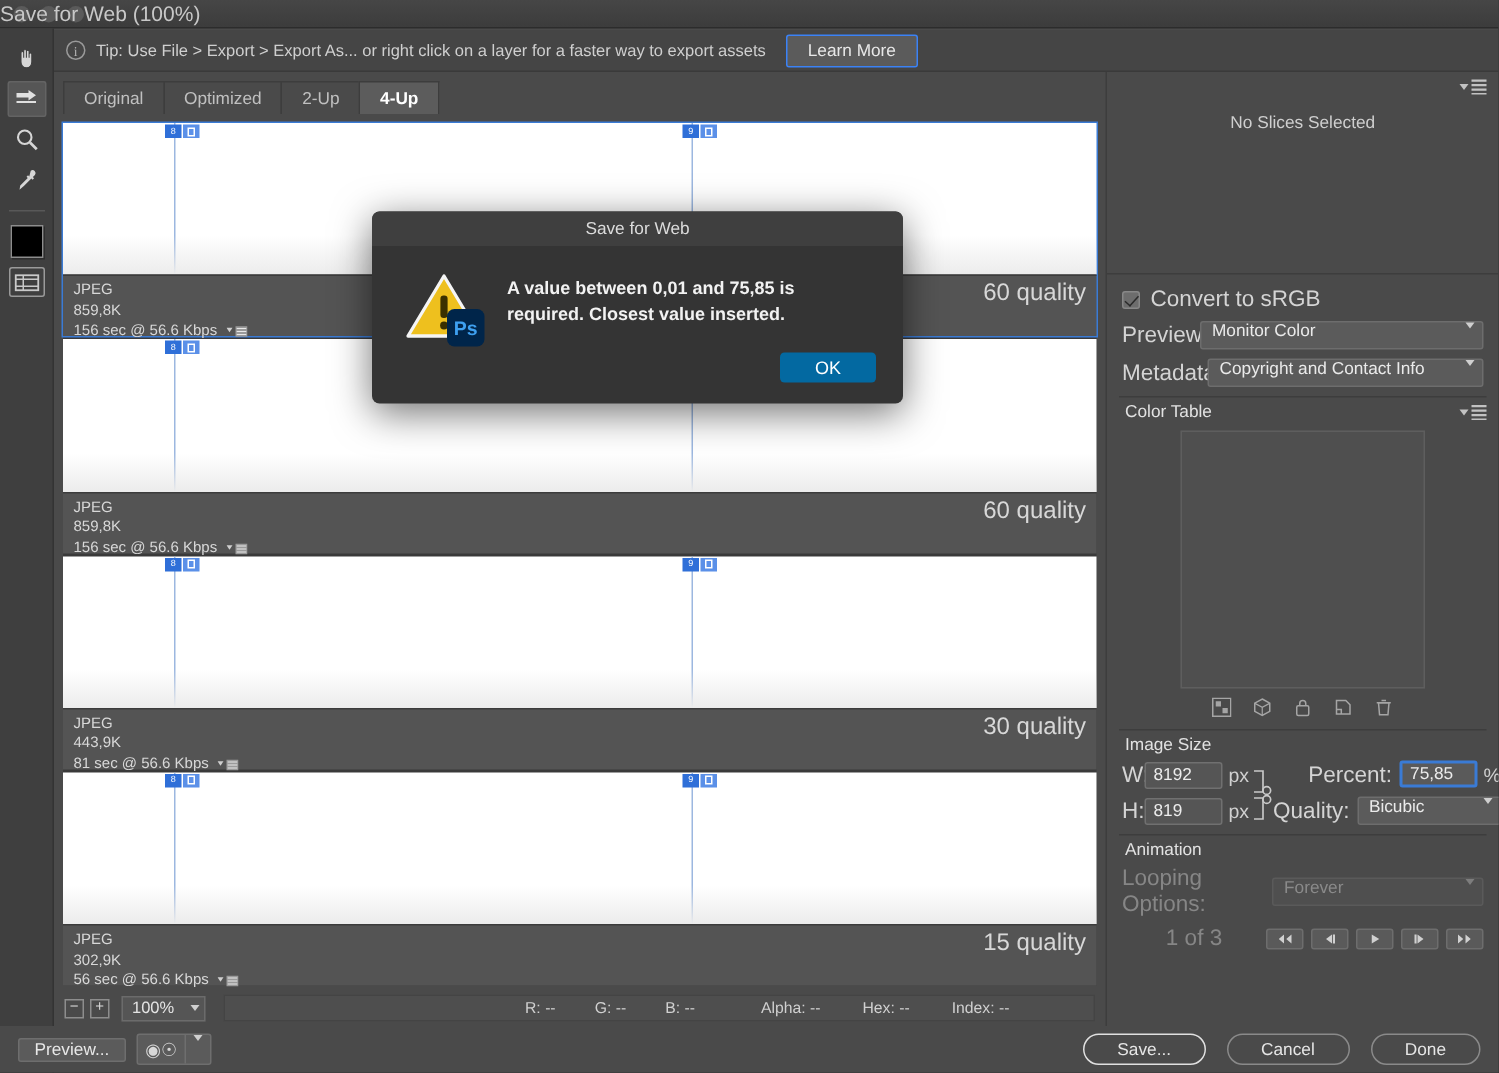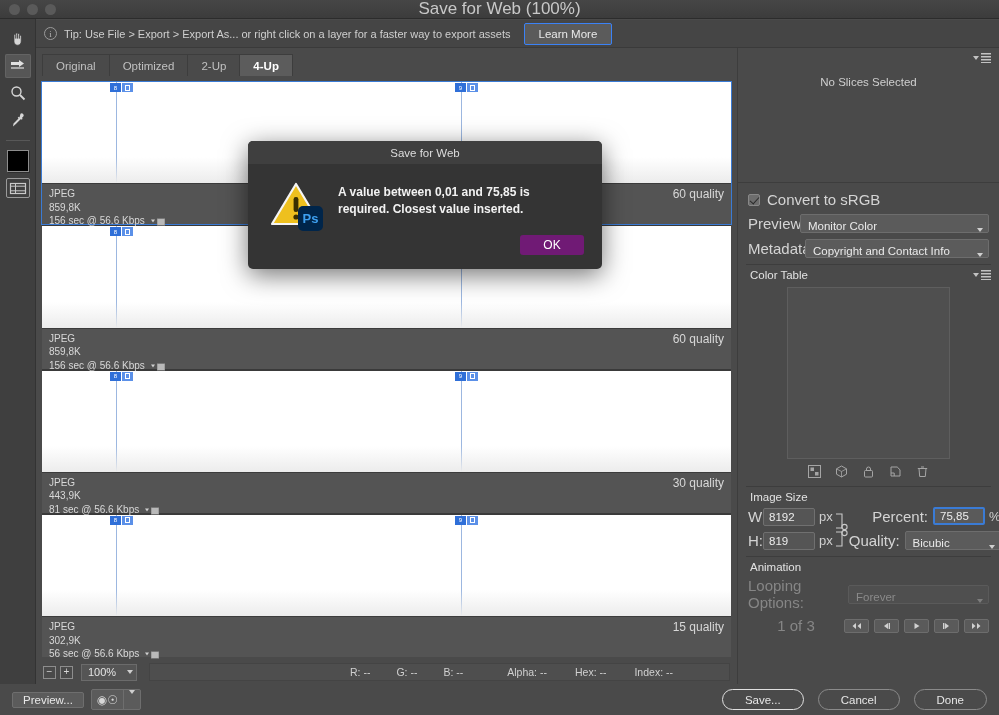--- a/index.html
+++ b/index.html
@@ -17,22 +17,22 @@
   
   .titlebar {
     position: absolute; left:0; top:0; width:999px; height:19px;
     background: linear-gradient(#464646,#3c3c3c);
     border-bottom: 1px solid #2c2c2c;
     display:flex; align-items:center;
   }
   .traffic { display:flex; gap:7px; padding-left:9px; }
   .tl { width:11px; height:11px; border-radius:50%; background:#5a5a5a; }
   .titlebar .ttl {
-    position:absolute; left:0; right:0; text-align:center;
-    font-size:17px; color:#c8c8c8;
+    position:absolute; left:0; right:0; 
+    font-size:14px; color:#c8c8c8;
   }
 
   
   .tipbar {
     position:absolute; left:36px; top:20px; width:963px; height:28px;
     background:#454545; display:flex; align-items:center; gap:7px;
     padding-left:8px; border-bottom:1px solid #3a3a3a;
   }
   .info-ico {
     width:13px; height:13px; border-radius:50%;
@@ -107,21 +107,21 @@
   }
   .bg1 { color:#fff; font-size:6px; line-height:1; }
   .bg2 { background:#5b90e8; }
   .bg2 i { display:block; width:5px; height:6px; border:1px solid #fff; }
   .info {
     height:41px; background:#545454; border-top:1px solid #3c3c3c;
     padding:3px 6px 0 7px; position:relative;
   }
   .info .l { font-size:10px; color:#d8d8d8; line-height:13.5px; }
   .info .q {
-    position:absolute; right:7px; top:3px; font-size:12px; color:#d8d8d8;
+    position:absolute; right:7px; top:3px; font-size:16px; color:#d8d8d8;
   }
   .popico { display:inline-block; vertical-align:-2px; margin-left:6px; }
 
   
   .statusbar {
     position:absolute; left:36px; top:660px; width:701px; height:24px;
     display:flex; align-items:center; padding:0 7px; gap:4px;
   }
   .zbtn {
     width:13px; height:13px; border:1px solid #8d8d8d; color:#d8d8d8;
@@ -175,21 +175,21 @@
   .chk {
     width:12px; height:12px; background:#6d6d6d; border:1px solid #888;
     border-radius:2px; margin-right:7px; position:relative; flex:none; cursor:pointer;
   }
   .chk::after {
     content:""; position:absolute; left:3px; top:0px; width:4px; height:8px;
     border:solid #2a2a2a; border-width:0 1.6px 1.6px 0; transform:rotate(42deg);
   }
   .sel-ctl {
     flex:1; height:19px; background:#5b5b5b; border:1px solid #6d6d6d;
-    border-radius:2px; display:flex; align-items:flex-end; justify-content:space-between;
+    border-radius:2px; display:flex; align-items:flex-start; justify-content:space-between;
     padding:0 5px 0 7px; font-size:11.5px; color:#eaeaea; cursor:pointer;
   }
   .sel-ctl.dim { color:#8a8a8a; background:#4f4f4f; border-color:#5a5a5a; }
   .chev { width:0;height:0;border-left:3.5px solid transparent;border-right:3.5px solid transparent;border-top:4.5px solid #cfcfcf; }
   .sel-ctl.dim .chev { border-top-color:#7d7d7d; }
 
   .hdr {
     display:flex; align-items:center; justify-content:space-between;
     padding:4px 0 4px 4px; font-size:11.5px; color:#e2e2e2;
     border-top:1px solid #3d3d3d;
@@ -623,16 +623,16 @@
           <rect x="23.6" y="17" width="4.8" height="15" rx="2.2" fill="#3a3000"></rect>
           <circle cx="26" cy="37" r="2.6" fill="#3a3000"></circle>
         </svg>
         <div style="position:absolute; left:28px; top:26px; width:25px; height:25px; background:#00254a; border-radius:5px; display:flex; align-items:center; justify-content:center; color:#3ea0f0; font-size:13px; font-weight:bold;">Ps</div>
       </div>
       <div style="padding-left:6px; padding-top:4px;">
         <div style="font-size:12px; font-weight:bold; color:#f2f2f2; line-height:17px;">A value between 0,01 and 75,85 is</div>
         <div style="font-size:12px; font-weight:bold; color:#f2f2f2; line-height:17px;">required. Closest value inserted.</div>
       </div>
     </div>
-    <button style="position:absolute; right:18px; bottom:14px; width:64px; height:20px; background:#701a75; border:none; border-radius:3px; color:#fff; font-size:12px; cursor:pointer;">OK</button>
+    <button style="position:absolute; right:18px; bottom:14px; width:64px; height:20px; background:#0369a1; border:none; border-radius:3px; color:#fff; font-size:12px; cursor:pointer;">OK</button>
   </div>
 
 </div>
 
 </body></html>

